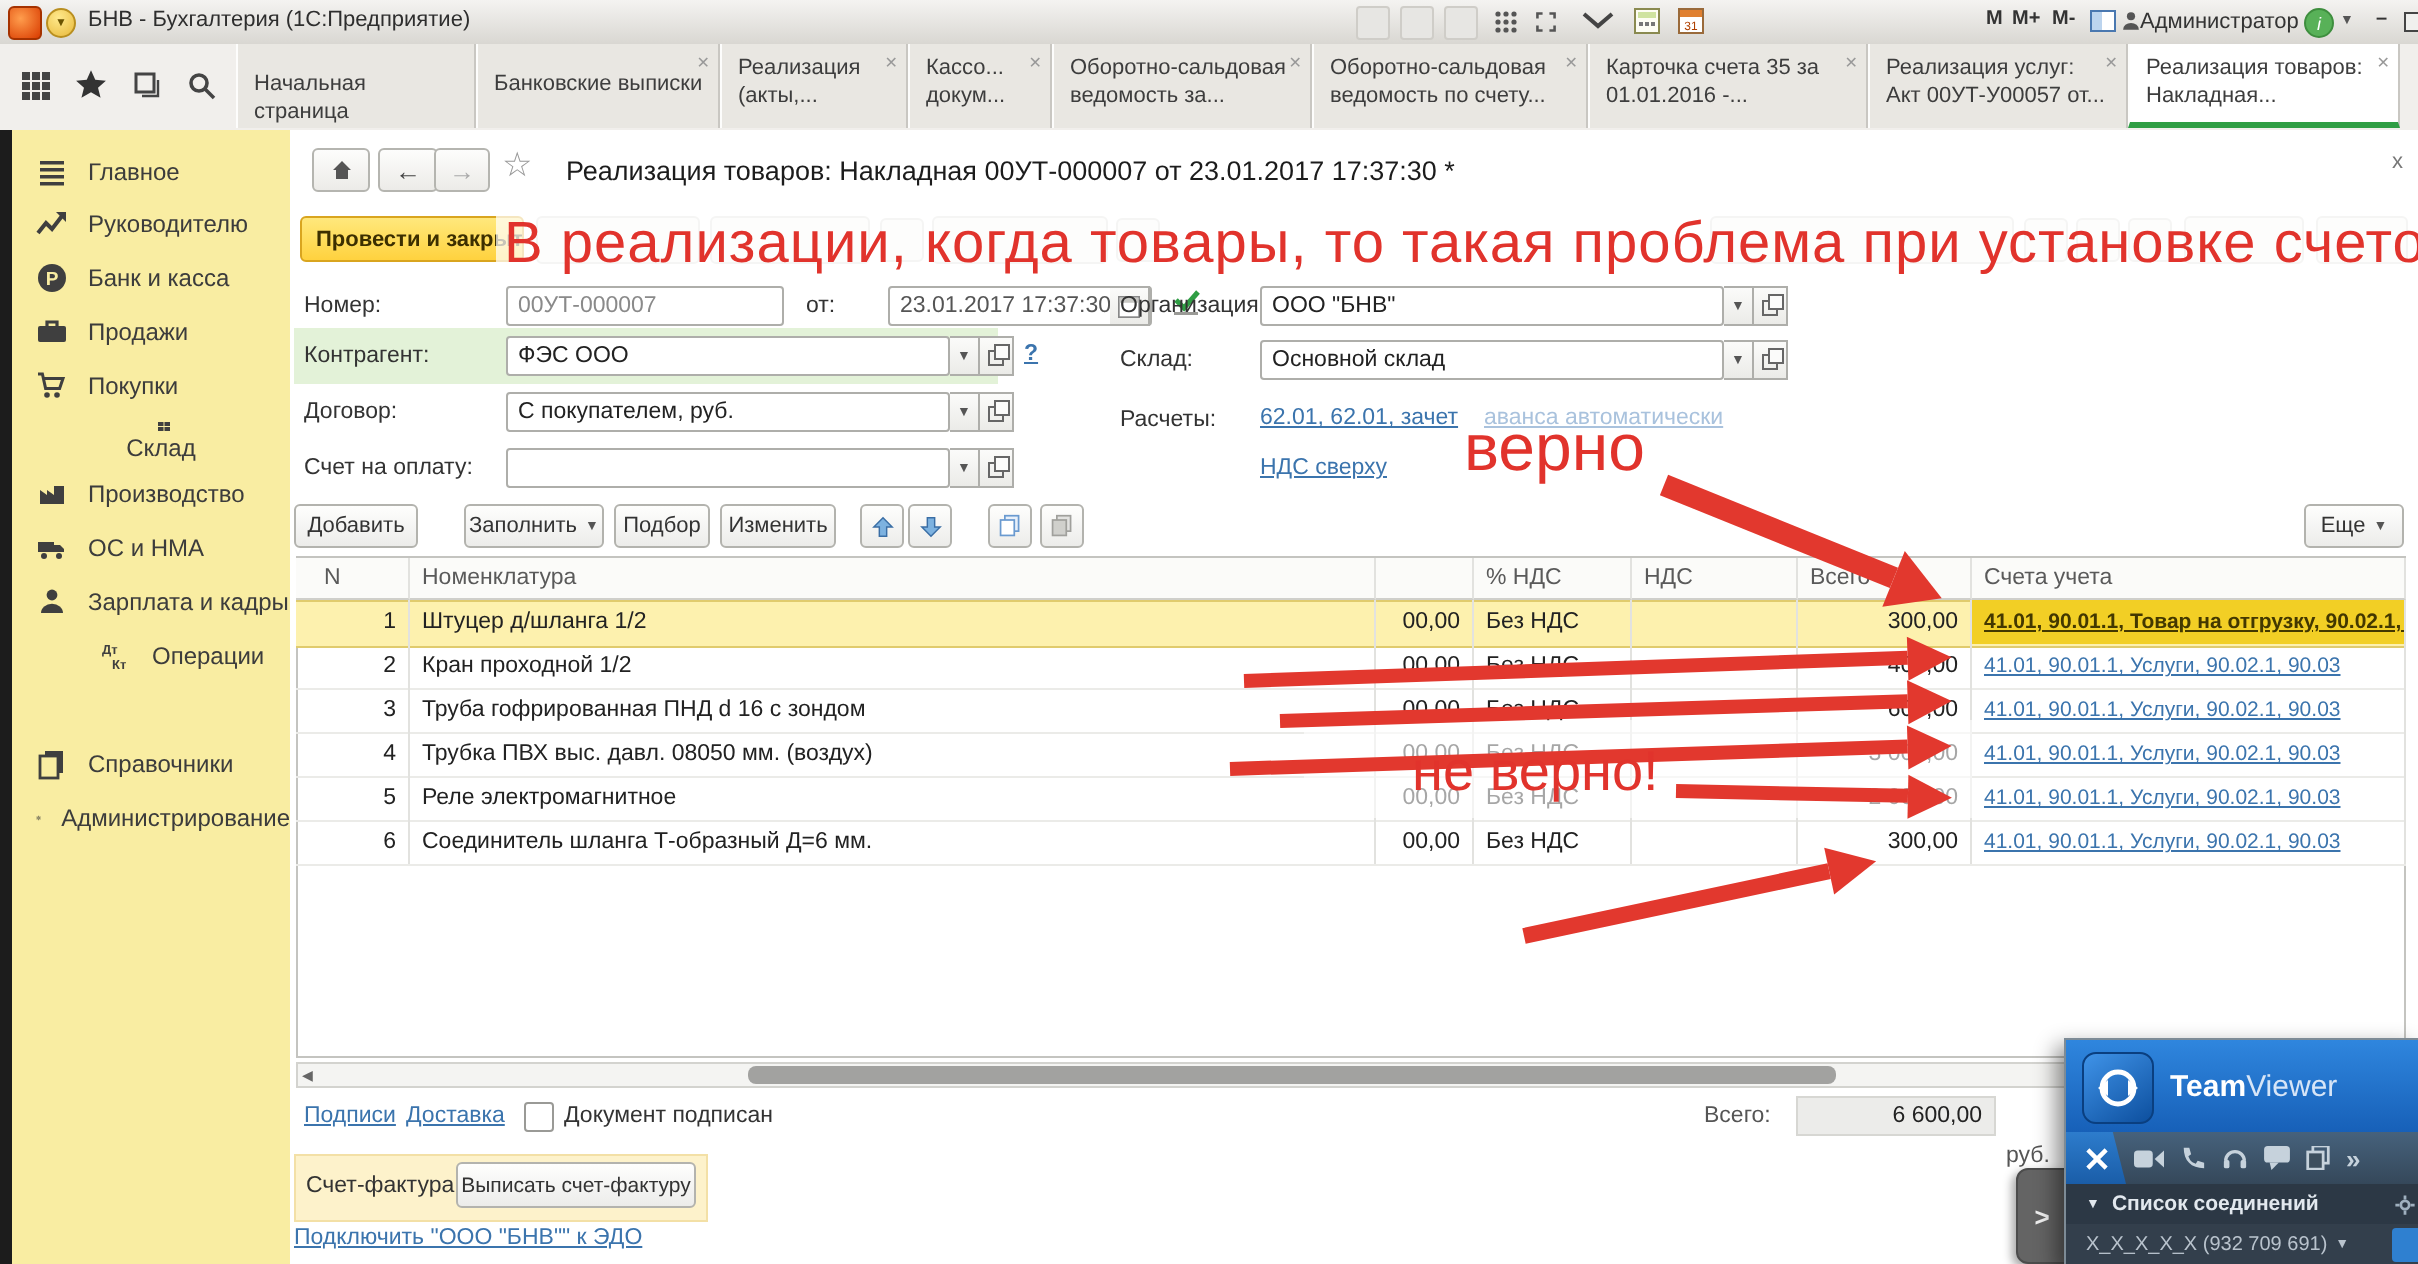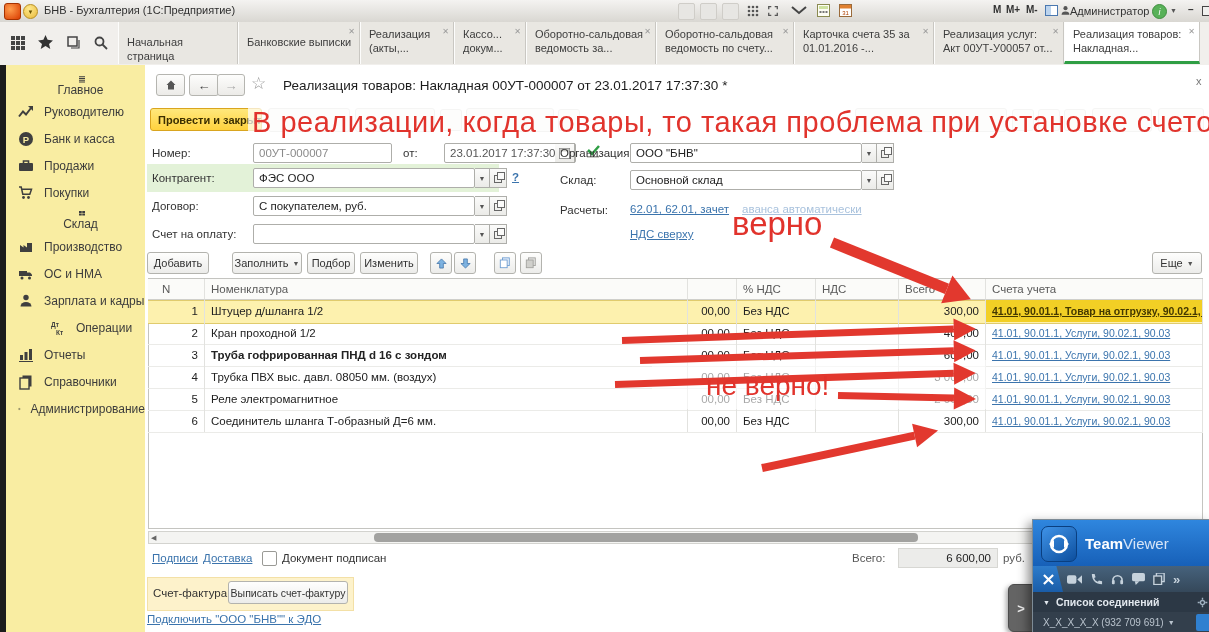--- a/index.html
+++ b/index.html
@@ -218,21 +218,21 @@
   <div class="tab" style="left:454px;width:72px;"><span>Кассо...</span><br><span>докум...</span><span class="tabx">✕</span></div>
   <div class="tab" style="left:526px;width:130px;"><span>Оборотно-сальдовая</span><br><span>ведомость за...</span><span class="tabx">✕</span></div>
   <div class="tab" style="left:656px;width:138px;"><span>Оборотно-сальдовая</span><br><span>ведомость по счету...</span><span class="tabx">✕</span></div>
   <div class="tab" style="left:794px;width:140px;"><span>Карточка счета 35 за</span><br><span>01.01.2016 -...</span><span class="tabx">✕</span></div>
   <div class="tab" style="left:934px;width:130px;"><span>Реализация услуг:</span><br><span>Акт 00УТ-У00057 от...</span><span class="tabx">✕</span></div>
   <div class="tab active" style="left:1064px;width:136px;"><span>Реализация товаров:</span><br><span>Накладная...</span><span class="tabx">✕</span></div>
 </div>
 
 <div class="abs" id="edgebar"></div>
 <div class="abs" id="sidebar">
-  <div class="sbitem" style="top:10px;flex-direction:column;">
+  <div class="sbitem" style="top:10px;">
       <svg width="16" height="16" viewBox="0 0 16 16" fill="#3f3f3f">
         <path d="M2 2.5h12v1.8H2zM2 6h12v1.8H2zM2 9.5h12v1.8H2zM2 13h12v1.8H2z"></path>
       </svg>
       <span class="sblabel">Главное</span>
     </div>
   <div class="sbitem" style="top:36px;">
       <svg width="16" height="16" viewBox="0 0 16 16">
         <path d="M1 12.5l4-5 3 3 5-6.5" fill="none" stroke="#3f3f3f" stroke-width="2"></path>
         <path d="M10 2h5v5z" fill="#3f3f3f"></path>
       </svg>
@@ -287,29 +287,20 @@
         <path d="M2.5 13.5a5.5 4.6 0 0 1 11 0z"></path>
       </svg>
       <span class="sblabel">Зарплата и кадры</span>
     </div>
   <div class="sbitem" style="top:252px;padding-left:32px;">
       <svg width="16" height="16" viewBox="0 0 16 16" fill="#3f3f3f">
         <text x="1" y="7" font-size="6.5" font-weight="bold" fill="#3f3f3f">Дт</text>
         <text x="6" y="14.5" font-size="6.5" font-weight="bold" fill="#3f3f3f">Кт</text>
       </svg>
       <span class="sblabel">Операции</span>
-    </div>
-  <div class="sbitem" style="top:279px;">
-      <svg width="16" height="16" viewBox="0 0 16 16" fill="#3f3f3f">
-        <rect x="2" y="8" width="3" height="5"></rect>
-        <rect x="6.5" y="5" width="3" height="8"></rect>
-        <rect x="11" y="2" width="3" height="11"></rect>
-        <path d="M1 14h14v1H1z"></path>
-      </svg>
-      <span class="sblabel">Отчеты</span>
     </div>
   <div class="sbitem" style="top:306px;">
       <svg width="16" height="16" viewBox="0 0 16 16">
         <rect x="4.5" y="1.5" width="9" height="11" fill="#3f3f3f"></rect>
         <rect x="2" y="4" width="9" height="11" fill="#f9eda2" stroke="#3f3f3f" stroke-width="1.4"></rect>
       </svg>
       <span class="sblabel">Справочники</span>
     </div>
   <div class="sbitem" style="top:333px;">
       <svg width="16" height="16" viewBox="0 0 16 16">
@@ -453,21 +444,21 @@
 <div class="cell c1" style="top:322px;">2</div>
 <div class="cell c2" style="top:322px;">Кран проходной 1/2</div>
 <div class="cell c3" style="top:322px;">00,00</div>
 <div class="cell c4" style="top:322px;">Без НДС</div>
 <div class="cell c5" style="top:322px;"></div>
 <div class="cell c6" style="top:322px;">400,00</div>
 <div class="cell c7 acct" style="top:322px;">41.01, 90.01.1, Услуги, 90.02.1, 90.03</div>
 
 <div class="rowbg" style="top:344px;"></div>
 <div class="cell c1" style="top:344px;">3</div>
-<div class="cell c2" style="top:344px;font-weight:bold;">Труба гофрированная ПНД d 16 с зондом</div>
+<div class="cell c2" style="top:344px;">Труба гофрированная ПНД d 16 с зондом</div>
 <div class="cell c3" style="top:344px;">00,00</div>
 <div class="cell c4" style="top:344px;">Без НДС</div>
 <div class="cell c5" style="top:344px;"></div>
 <div class="cell c6" style="top:344px;">600,00</div>
 <div class="cell c7 acct" style="top:344px;">41.01, 90.01.1, Услуги, 90.02.1, 90.03</div>
 
 <div class="rowbg" style="top:366px;"></div>
 <div class="cell c1" style="top:366px;">4</div>
 <div class="cell c2" style="top:366px;">Трубка ПВХ выс. давл. 08050 мм. (воздух)</div>
 <div class="cell c3" style="top:366px;">00,00</div>
@@ -499,21 +490,21 @@
   <div id="hthumb"></div>
 </div>
 
 <div class="lnk" style="left:152px;top:552px;">Подписи</div>
 <div class="lnk" style="left:203px;top:552px;">Доставка</div>
 <div class="chk" style="left:262px;top:551px;"></div>
 <div class="lbl" style="left:282px;top:548px;">Документ подписан</div>
 
 <div class="lbl" style="left:852px;top:548px;color:#555;">Всего:</div>
 <div class="sumbox" style="left:898px;top:548px;width:100px;">6 600,00</div>
-<div class="lbl" style="left:1003px;top:548px;color:#555;text-align:right;">руб.</div>
+<div class="lbl" style="left:1003px;top:568px;color:#555;text-align:right;">руб.</div>
 
 <div class="invbox" style="left:147px;top:577px;width:205px;height:32px;"></div>
 <div class="lbl" style="left:153px;top:583px;">Счет-фактура:</div>
 <div class="btn" style="left:228px;top:581px;width:120px;height:23px;font-size:10.5px;">Выписать счет-фактуру</div>
 <div class="lnk" style="left:147px;top:613px;">Подключить "ООО "БНВ"" к ЭДО</div>
 
 <div class="halo" style="left:248px;top:104px;width:958px;height:36px;"></div>
 <div class="halo" style="left:652px;top:360px;width:334px;height:49px;background:rgba(255,255,255,0.6);"></div>
 <div class="arr a1"></div>
 <div class="arr a2"></div>

